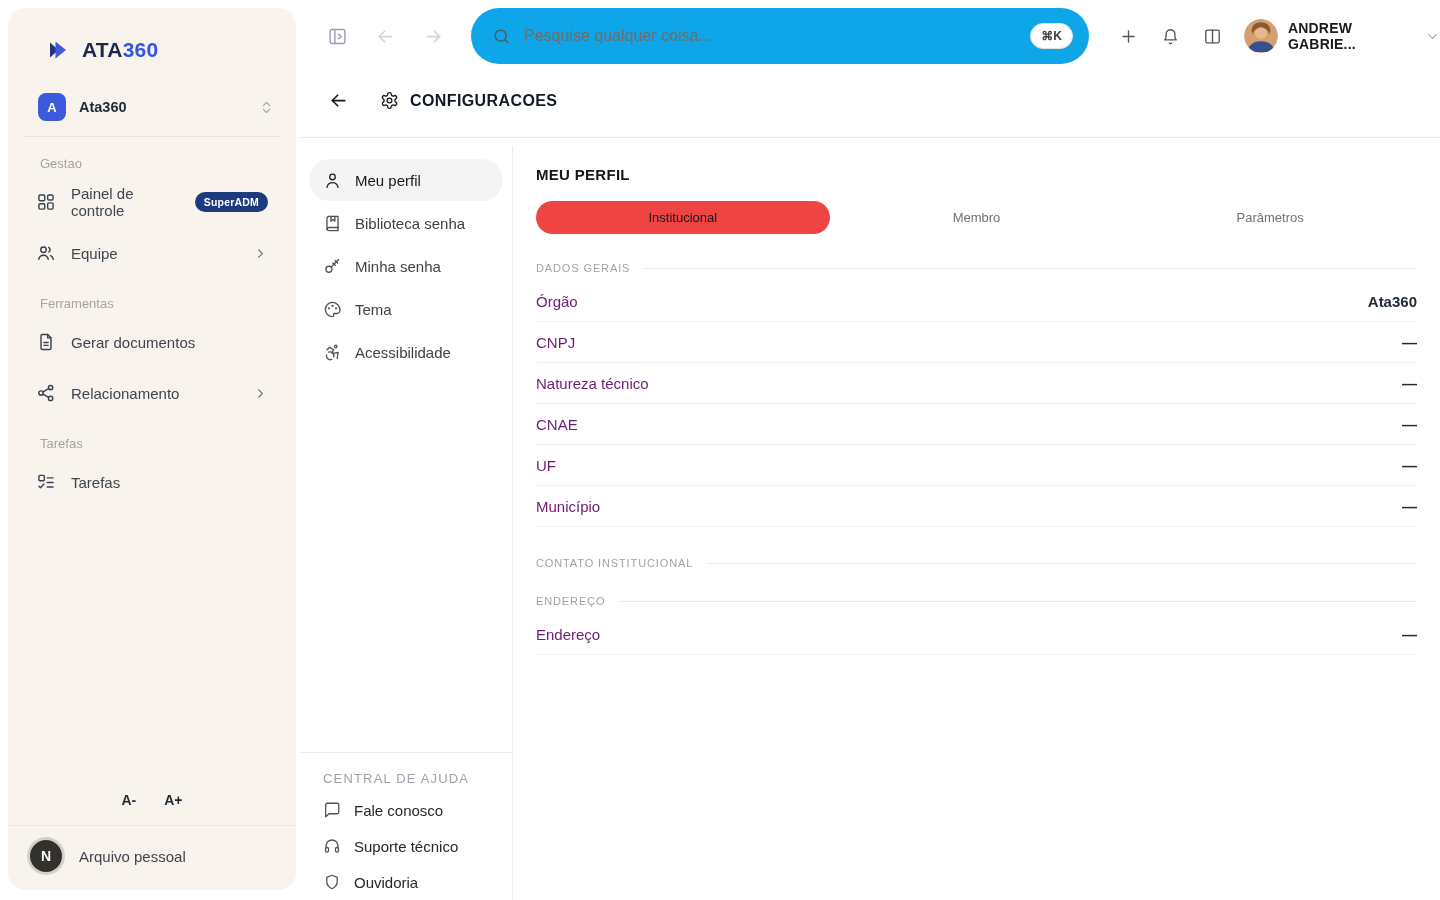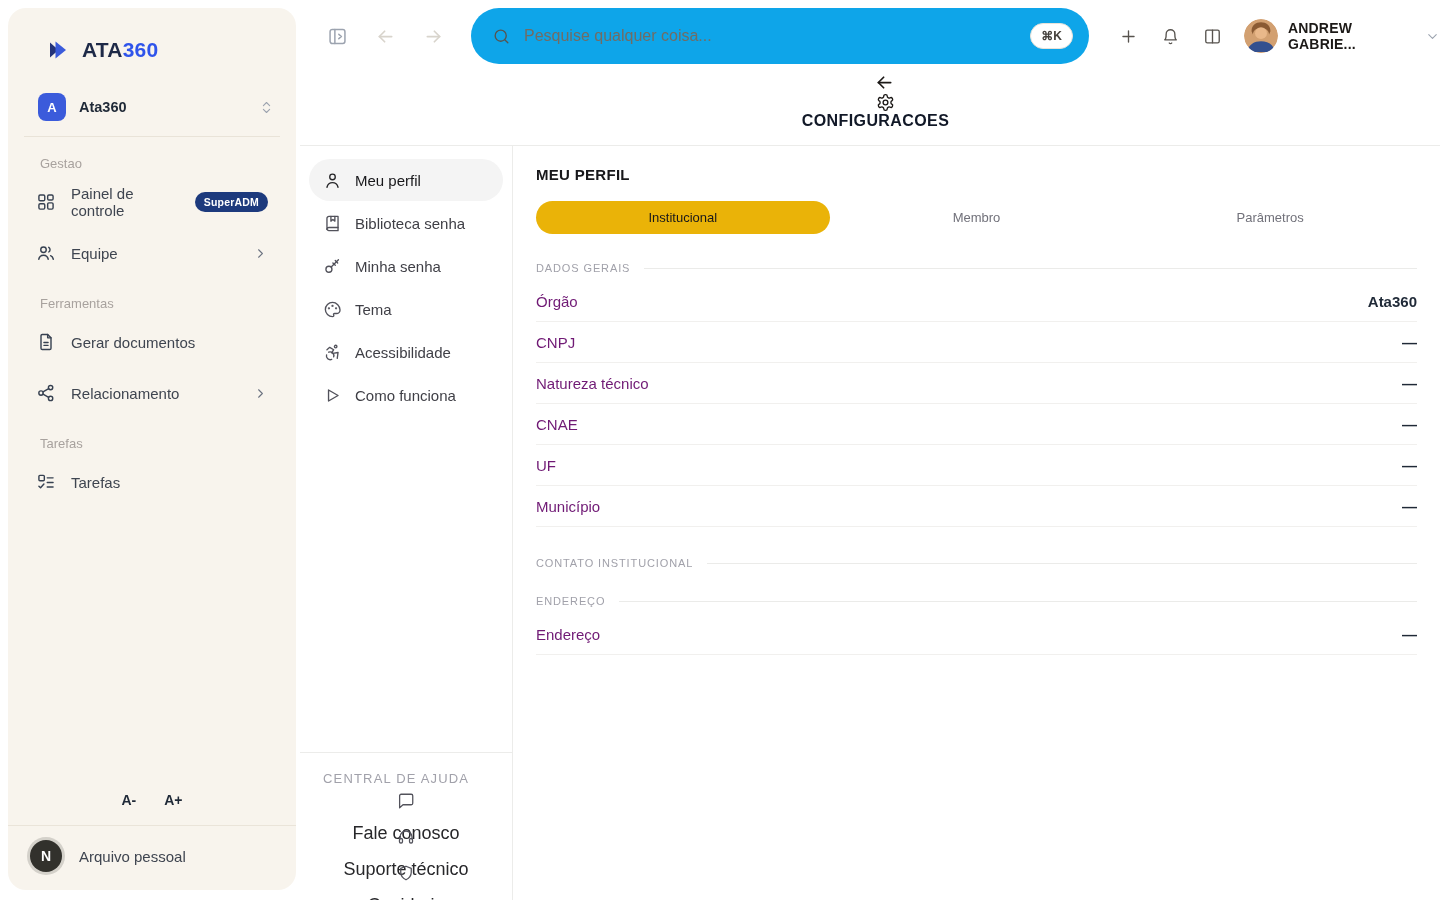--- a/index.html
+++ b/index.html
@@ -73,50 +73,50 @@
   }
   .tb-actions { display:flex; align-items:center; gap:23px; margin-left:30px; color:#57534e; }
   .tb-actions .tb-btn { color:#57534e; }
   .user-chip { display:flex; align-items:center; gap:10px; margin-left:22px; cursor:pointer; }
   .user-avatar { width:34px; height:34px; border-radius:50%; overflow:hidden; flex:none; }
   .user-name { font-size:14px; font-weight:600; color:#1c1917; letter-spacing:.2px; }
   .user-chevron { color:#9ca3af; }
 
   
   .page-header {
-    position:absolute; left:300px; top:72px; right:0; height:74px;
-    display:flex; align-items:center; border-bottom:1px solid #ececea; background:#fff;flex-direction:column;
+    position:absolute; left:300px; top:64px; right:0; height:74px;
+    display:flex; align-items:center; border-bottom:1px solid #ececea; background:#fff;
   }
   .back-btn { margin-left:28px; color:#1c1917; }
   .gear { margin-left:31px; color:#1c1917; }
   .page-title { margin-left:11px; font-size:16px; font-weight:800; color:#111827; letter-spacing:.4px; }
 
   
   .main { position:absolute; left:300px; top:146px; right:0; bottom:0; display:flex; background:#fff; }
   .settings-nav { width:213px; border-right:1px solid #ececea; display:flex; flex-direction:column; padding:13px 9px 0; }
   .set-item {
     height:42px; border-radius:999px; display:flex; align-items:center; gap:13px;
     padding:0 14px; margin-bottom:1px; font-size:15px; color:#3f3f46; cursor:pointer;
   }
   .set-item .nico { color:#52525b; width:19px; height:19px; flex:none; }
   .set-item.active { background:#f4f4f4; color:#18181b; font-weight:500; }
   .set-item.active .nico { color:#27272a; }
   .help-block { margin-top:auto; border-top:1px solid #ececea; margin-left:-9px; margin-right:-9px; padding:8px 18px 0; }
   .help-label { padding:10px 5px 6px; font-size:13px; letter-spacing:.09em; color:#a1a1aa; }
-  .help-item { height:36px; display:flex; align-items:center; gap:13px; padding:0 5px; font-size:18px; color:#27272a; cursor:pointer;flex-direction:column; }
+  .help-item { height:36px; display:flex; align-items:center; gap:13px; padding:0 5px; font-size:15px; color:#27272a; cursor:pointer; }
   .help-item .nico { color:#52525b; width:18px; height:18px; flex:none; }
 
   .content { flex:1; padding:20px 23px 0; }
   .content-title { font-size:15px; font-weight:800; color:#18181b; letter-spacing:.3px; }
   .tabs { display:flex; margin-top:18px; height:33px; }
   .tab {
     flex:1; display:flex; align-items:center; justify-content:center;
     font-size:13px; color:#71717a; border-radius:999px; cursor:pointer;
   }
-  .tab.active { background:#eab308; color:#18181b; }
+  .tab.active { background:#ef4444; color:#18181b; }
   .sec-header { display:flex; align-items:center; margin-top:28px; }
   .sec-header.tight { margin-top:30px; }
   .sec-label { font-size:11px; letter-spacing:.08em; color:#a1a1aa; white-space:nowrap; }
   .sec-line { flex:1; height:1px; background:#ebebe9; margin-left:14px; }
   .rows { margin-top:7px; }
   .field-row {
     height:41px; display:flex; align-items:center; justify-content:space-between;
     border-bottom:1px solid #f1f0ee;
   }
   .f-label { font-size:15px; color:#701a75; }
@@ -370,28 +370,20 @@
       <span class="nico">
         <svg class="ic" width="19" height="19" viewBox="0 0 24 24">
             <circle cx="16" cy="4.5" r="1.6"></circle>
             <path d="m18 19.5 1-7.5-6.5 1"></path>
             <path d="m5 8.5 3.5-3 5 3-2.5 4"></path>
             <path d="M4.5 15a4.8 4.8 0 0 0 6.5 5.7"></path>
             <path d="M13.5 17.5a4.8 4.8 0 0 0-6.3-5.9"></path>
           </svg>
       </span>
       <span>Acessibilidade</span>
-    </div>
-    <div class="set-item">
-      <span class="nico">
-        <svg class="ic" width="19" height="19" viewBox="0 0 24 24">
-            <path d="M7 5v14l12-7z"></path>
-          </svg>
-      </span>
-      <span>Como funciona</span>
     </div>
 
     <div class="help-block">
       <div class="help-label">CENTRAL DE AJUDA</div>
       <div class="help-item">
         <span class="nico">
           <svg class="ic" width="18" height="18" viewBox="0 0 24 24">
               <path d="M21 15a2 2 0 0 1-2 2H8l-4.5 4V5a2 2 0 0 1 2-2H19a2 2 0 0 1 2 2z"></path>
             </svg>
         </span>

